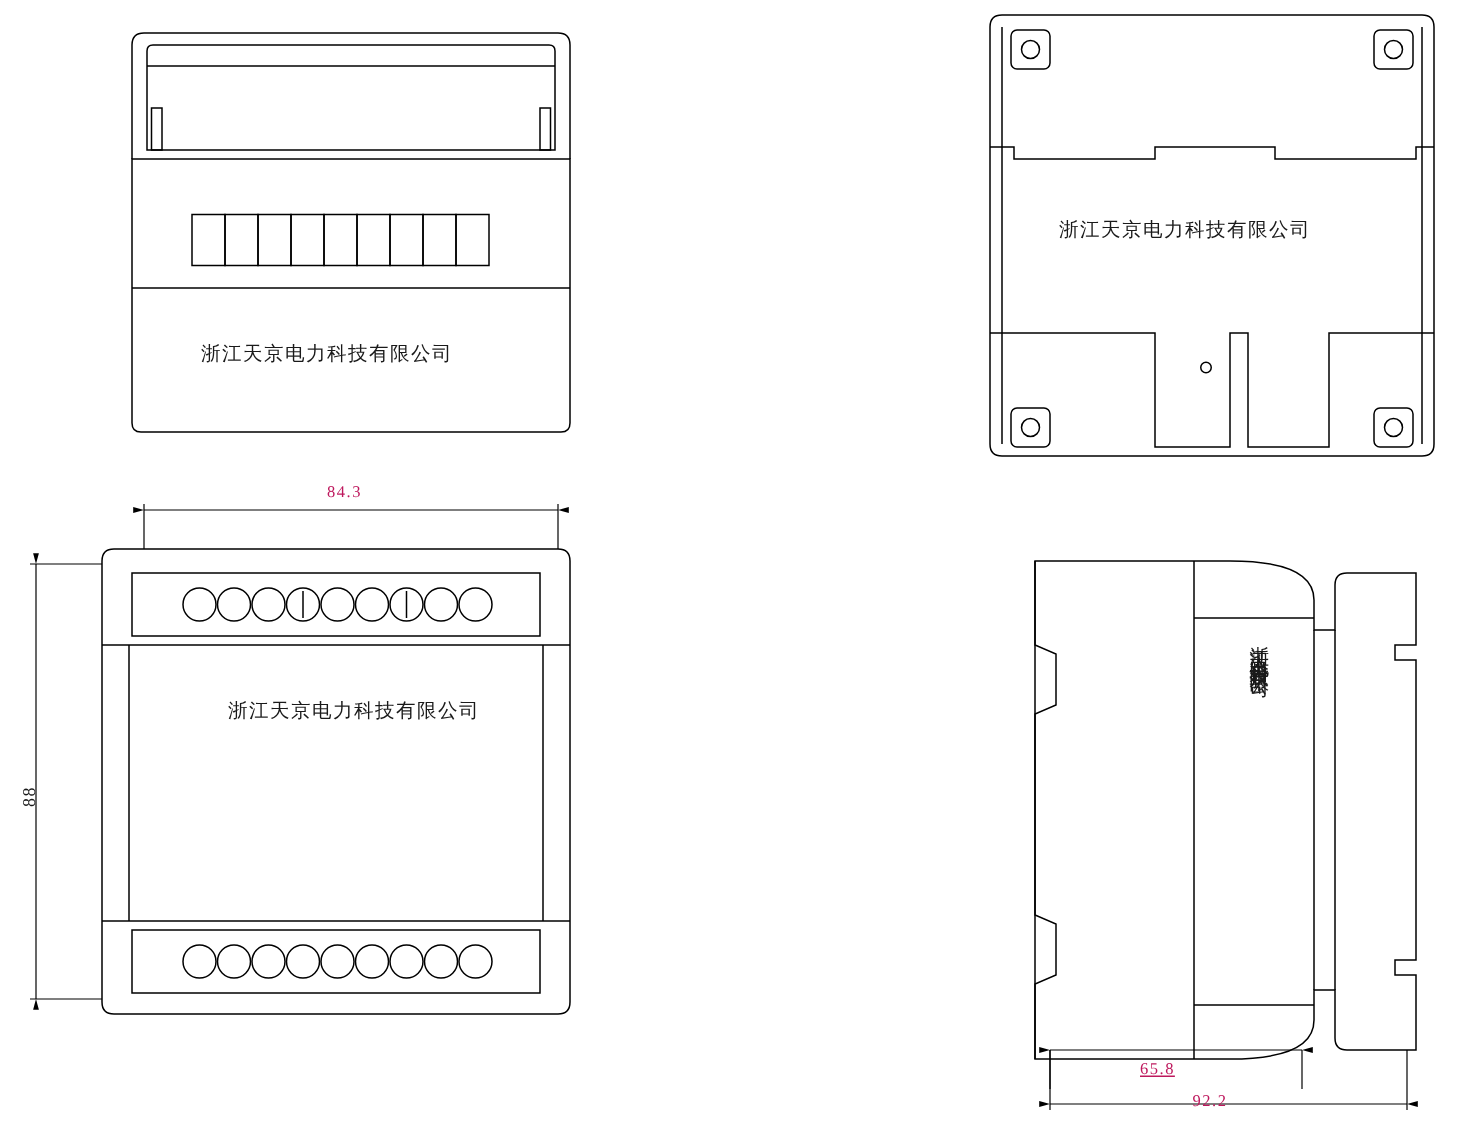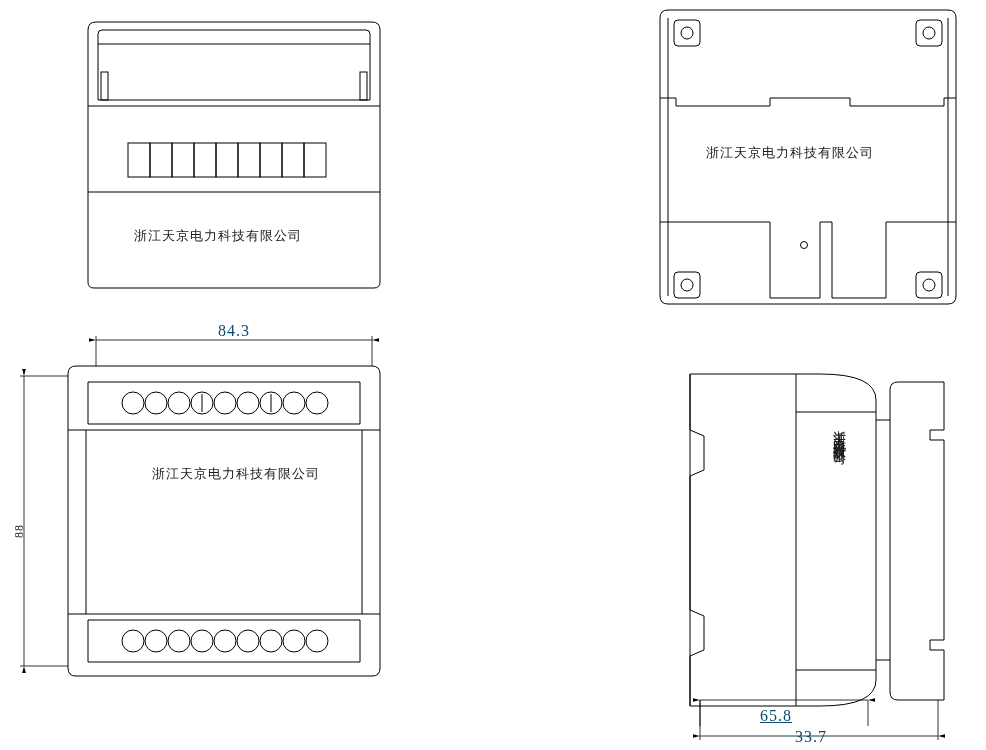--- a/index.html
+++ b/index.html
@@ -23,24 +23,24 @@
   }
   .label {
     position: absolute;
     font-size: 13px;
     letter-spacing: 1px;
     color: #1a1a1a;
     white-space: nowrap;
   }
   .dim-label {
     position: absolute;
-    font-size: 16px;
+    font-size: 11px;
     font-family: "Liberation Serif", serif;
     letter-spacing: 1px;
-    color: #0c4a6e;
+    color: #be185d;
     white-space: nowrap;
   }
   .vertical-label {
     position: absolute;
     font-size: 13px;
     letter-spacing: 2px;
     color: #1a1a1a;
     writing-mode: vertical-rl;
     text-orientation: upright;
     white-space: nowrap;
@@ -199,15 +199,15 @@
   <div class="label" style="left:152px; top:465px;">浙江天京电力科技有限公司</div>
 
   <div class="vertical-label" style="left:830px; top:420px;">浙江天京电力科技有限公司</div>
 
   <div class="dim-label" style="left:218px; top:322px;">84.3</div>
 
   <div class="dim-vert" style="left:12px; top:538px;">88</div>
 
   <div class="dim-label" style="left:760px; top:707px;text-decoration:underline;">65.8</div>
 
-  <div class="dim-label" style="left:795px; top:728px;">33.7</div>
+  <div class="dim-label" style="left:795px; top:728px;">92.2</div>
 
 </div>
 
 </body></html>

